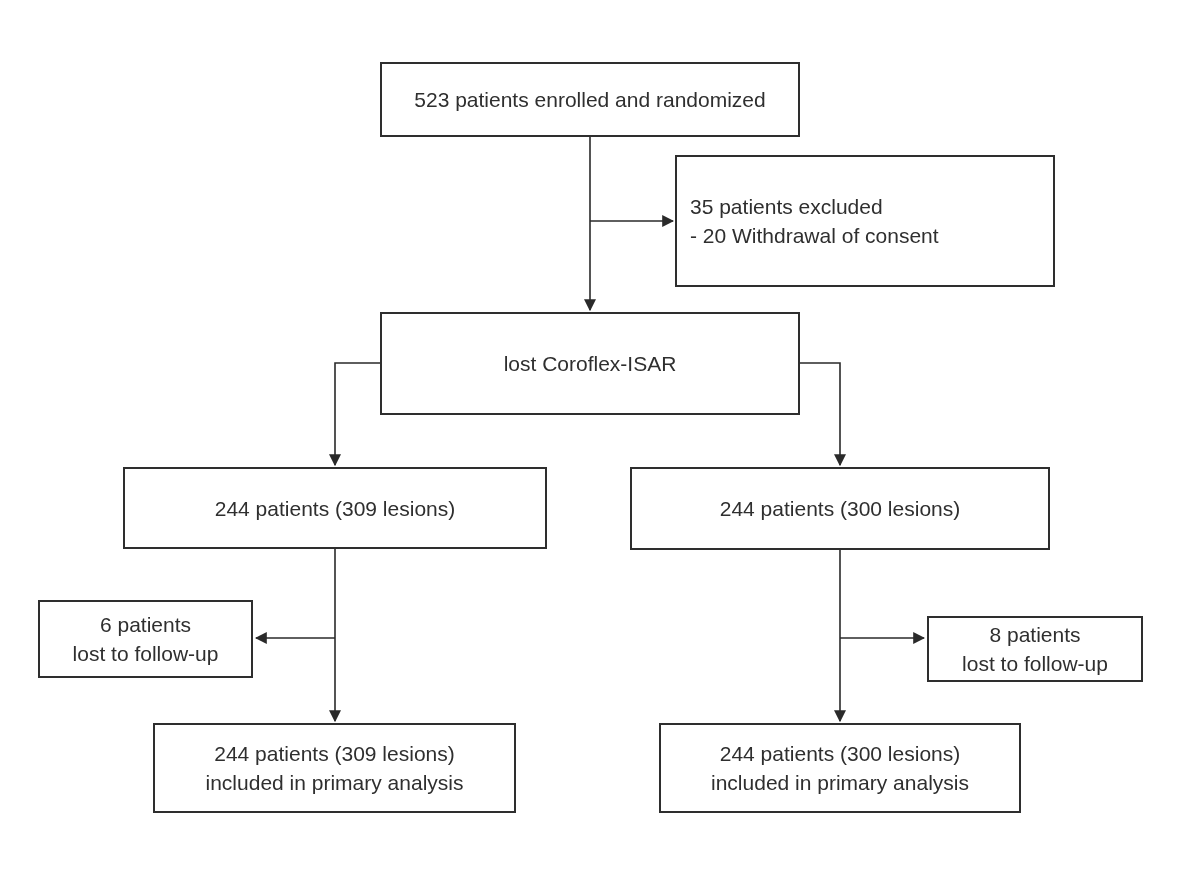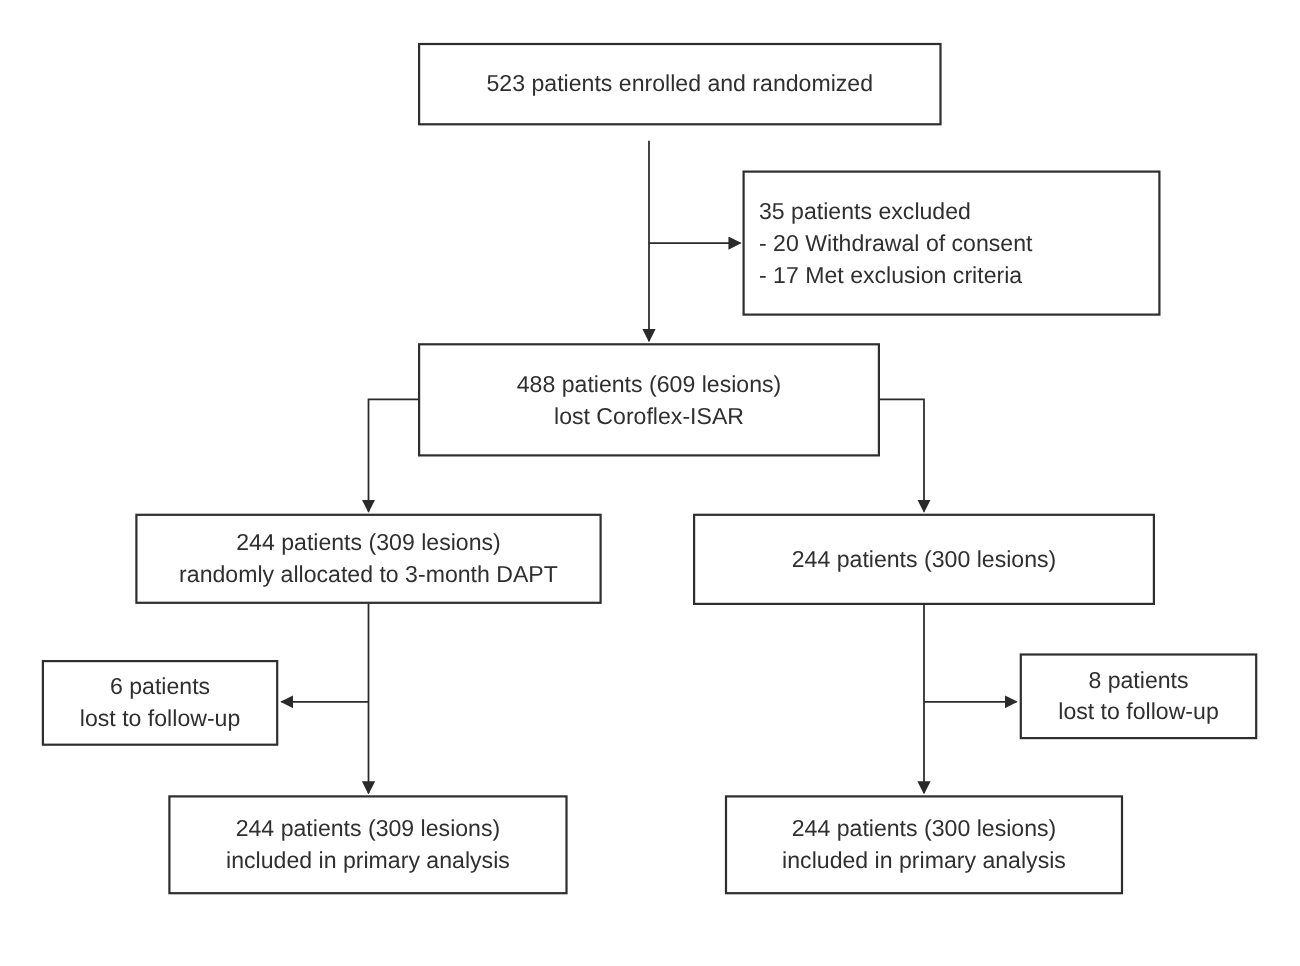--- a/index.html
+++ b/index.html
@@ -35,27 +35,27 @@
     text-align: center;
     font-size: 21px;
     line-height: 29px;
   }
   .box.left-align {
     align-items: flex-start;
     text-align: left;
     padding-left: 13px;
     padding-right: 8px;
   }
-  .box-enrolled   { left: 380px; top: 39px;  width: 476px; height: 75px;  }
+  .box-enrolled   { left: 380px; top: 62px;  width: 420px; height: 75px;  }
   .box-excluded   { left: 675px; top: 155px; width: 380px; height: 132px; }
   .box-eligible   { left: 380px; top: 312px; width: 420px; height: 103px; }
   .box-alloc3     { left: 123px; top: 467px; width: 424px; height: 82px;  }
   .box-alloc6     { left: 630px; top: 467px; width: 420px; height: 83px;  }
   .box-lost3      { left: 38px;  top: 600px; width: 215px; height: 78px;  }
-  .box-lost6      { left: 927px; top: 594px; width: 216px; height: 78px;  }
+  .box-lost6      { left: 927px; top: 616px; width: 216px; height: 66px;  }
   .box-analysis3  { left: 153px; top: 723px; width: 363px; height: 90px;  }
   .box-analysis6  { left: 659px; top: 723px; width: 362px; height: 90px;  }
 </style>
 </head>
 <body>
 
 <div class="canvas">
 
   <svg class="connectors" viewBox="0 0 1182 878" xmlns="http://www.w3.org/2000/svg">
     <defs>
@@ -73,31 +73,28 @@
     <line x1="840" y1="638" x2="924" y2="638" stroke="#2a2a2a" stroke-width="1.6" marker-end="url(#arrow)"></line>
   </svg>
 
   <div class="box box-enrolled">
     <div>523 patients enrolled and randomized</div>
   </div>
 
   <div class="box left-align box-excluded">
     <div>35 patients excluded</div>
     <div>- 20 Withdrawal of consent</div>
-    <div>- 17 Met exclusion criteria</div>
   </div>
 
   <div class="box box-eligible">
-    <div>488 patients (609 lesions)</div>
     <div>lost Coroflex-ISAR</div>
   </div>
 
   <div class="box box-alloc3">
     <div>244 patients (309 lesions)</div>
-    <div>randomly allocated to 3-month DAPT</div>
   </div>
 
   <div class="box box-alloc6">
     <div>244 patients (300 lesions)</div>
   </div>
 
   <div class="box box-lost3">
     <div>6 patients</div>
     <div>lost to follow-up</div>
   </div>

